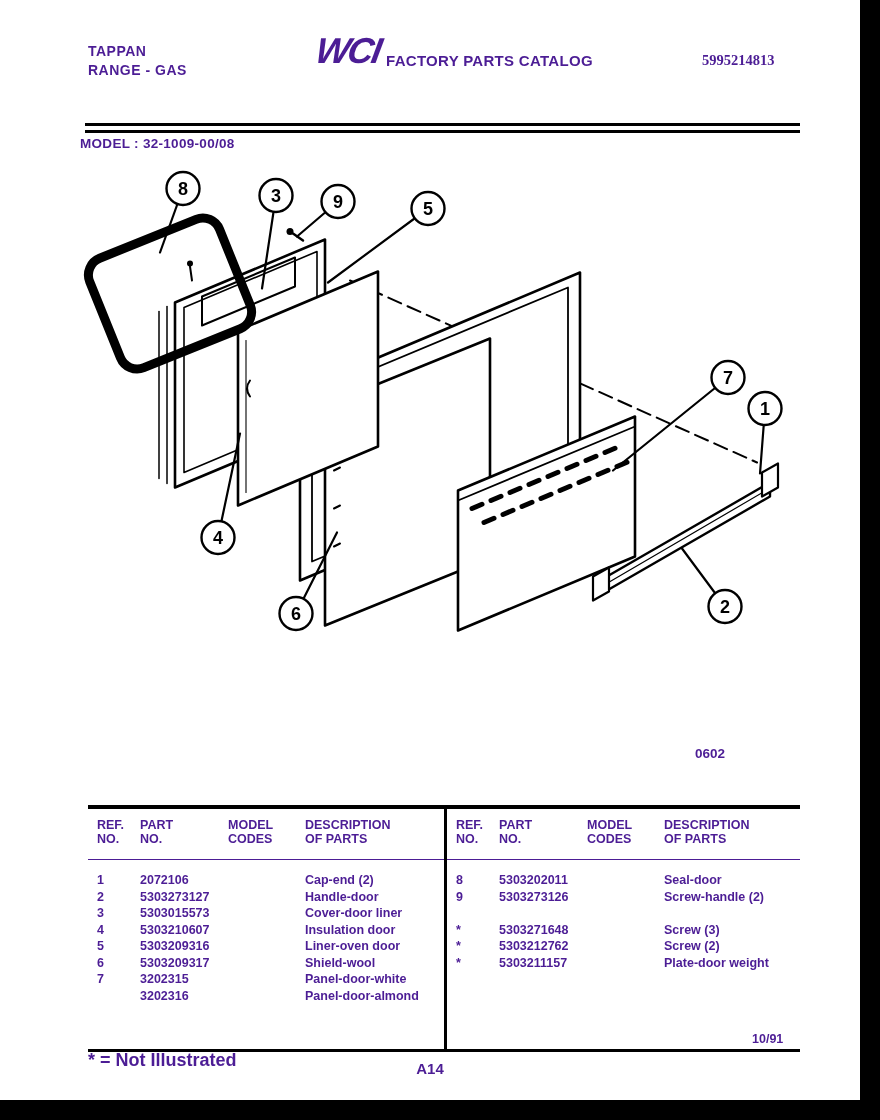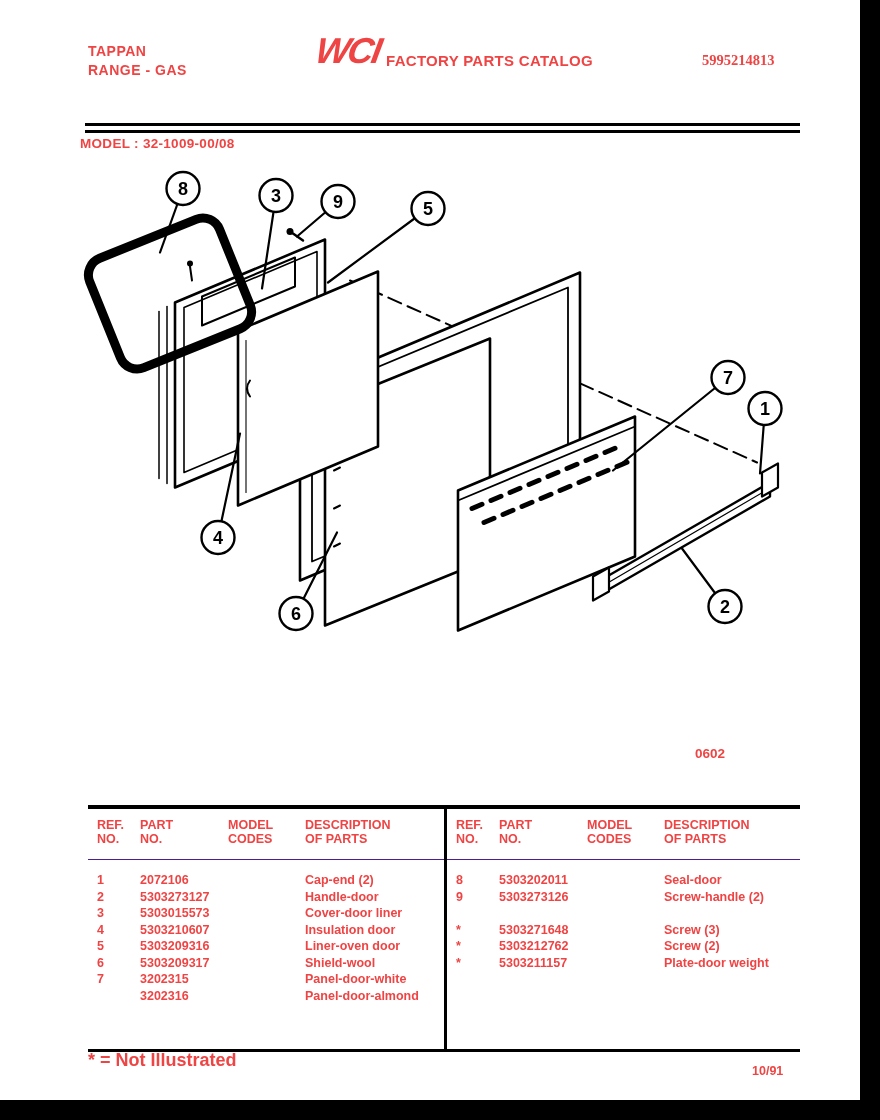--- a/index.html
+++ b/index.html
@@ -1,18 +1,18 @@
 <!DOCTYPE html>
 <html><head>
 <meta charset="utf-8">
 <style>
   html,body{margin:0;padding:0;background:#777;}
   .page{
     position:relative;width:880px;height:1120px;background:#fff;
-    font-family:"Liberation Sans",sans-serif;color:#ef4444;overflow:hidden;
+    font-family:"Liberation Sans",sans-serif;color:#4c1d95;overflow:hidden;
     font-weight:700;
   }
   .abs{position:absolute;}
   .edge-bar{background:#000;}
   
   .brand{left:88px;top:42px;font-size:14px;line-height:19px;letter-spacing:.5px;}
   .logo{left:316px;top:30px;font-size:36px;font-style:italic;font-weight:700;
         transform:skewX(-10deg);letter-spacing:-2px;}
   .catalog-title{left:386px;top:52px;font-size:15px;letter-spacing:.3px;}
   .pub-no{left:702px;top:52px;font-size:14.5px;font-family:Liberation Serif, serif;}
@@ -31,21 +31,21 @@
   .tbl-section.sec-right{left:359px;width:353px;}
   .head-row{display:grid;grid-template-columns:43px 88px 77px auto;
             padding:9px 0 0 9px;height:41px;border-bottom:1px solid #4c1d95;
             font-size:12.5px;line-height:14px;}
   .t-body{padding:13px 0 0 9px;}
   .t-row{display:grid;grid-template-columns:43px 88px 77px auto;
          height:16.5px;font-size:12.5px;white-space:nowrap;}
   
   .footnote{left:88px;top:1050px;font-size:18px;}
   .page-code{left:0;top:1060px;width:860px;text-align:center;font-size:15px;}
-  .date-code{left:752px;top:1064px;font-size:12.5px;}
+  .date-code{left:752px;top:1032px;font-size:12.5px;}
 </style>
 </head>
 <body>
 
 <div class="page">
 
   <div class="abs edge-bar" style="left:860px;top:0;width:20px;height:1120px;"></div>
   <div class="abs edge-bar" style="left:0;top:1100px;width:880px;height:20px;"></div>
 
   <div class="abs brand">
@@ -309,15 +309,16 @@
             <span>5303211157</span>
             <span></span>
             <span>Plate-door weight</span>
           </div>
         </div>
     </div>
     <div class="abs tbl-divider"></div>
   </div>
 
   <div class="abs footnote">* = Not Illustrated</div>
+  <div class="abs page-code">A14</div>
   <div class="abs date-code">10/91</div>
 
 </div>
 
 </body></html>

